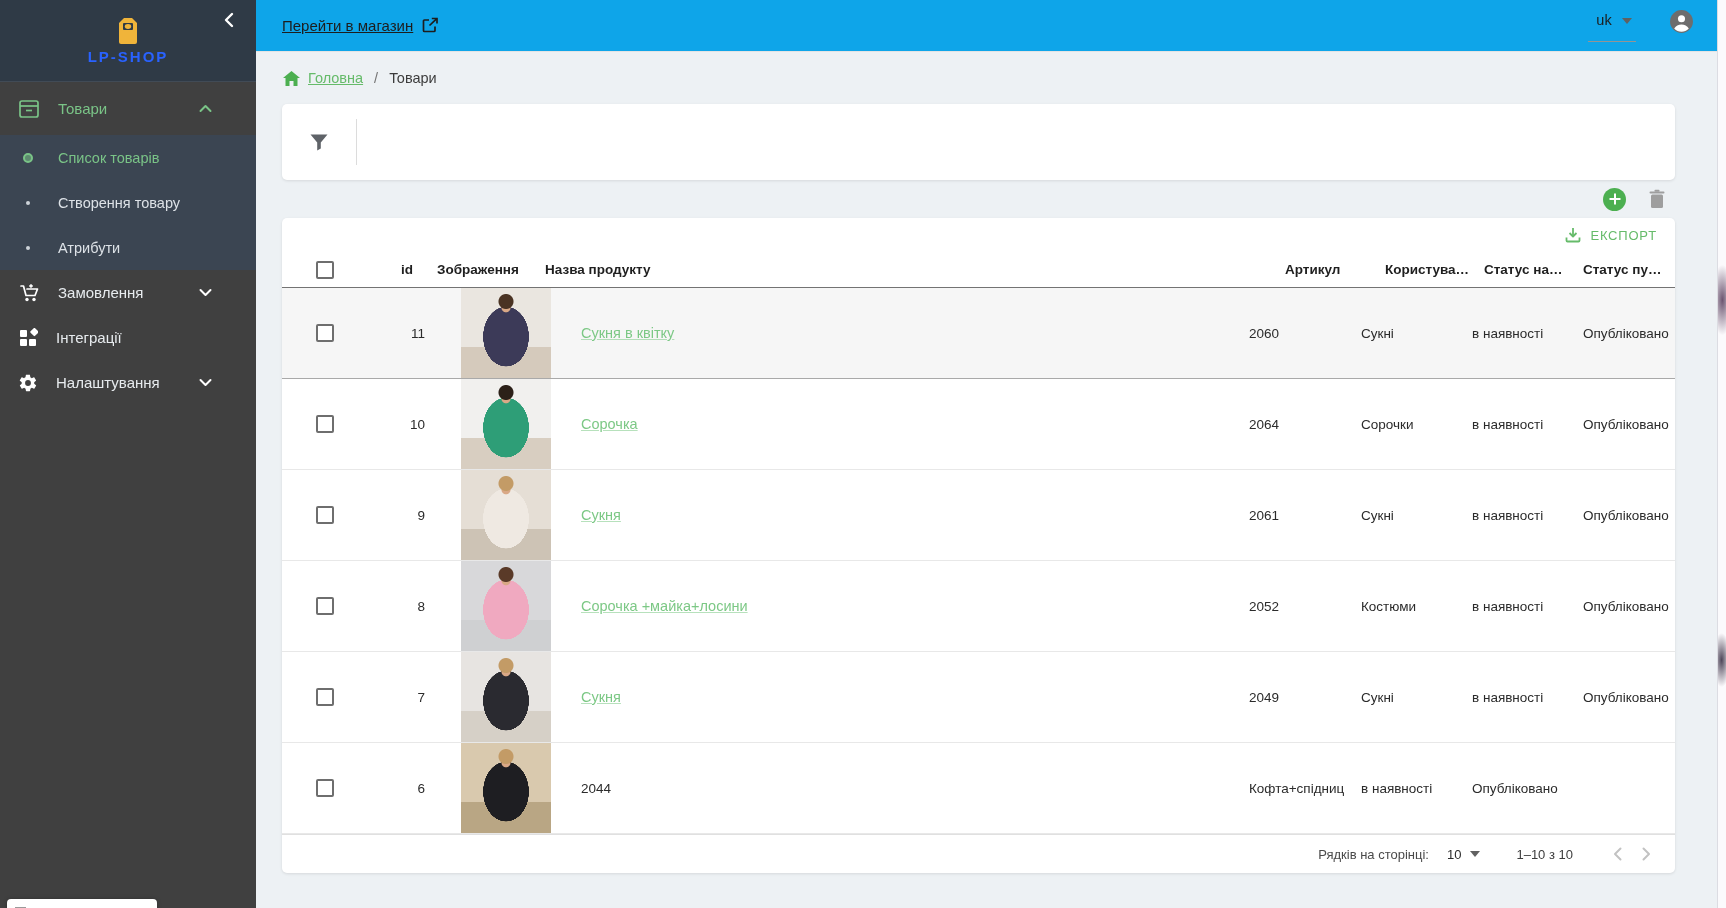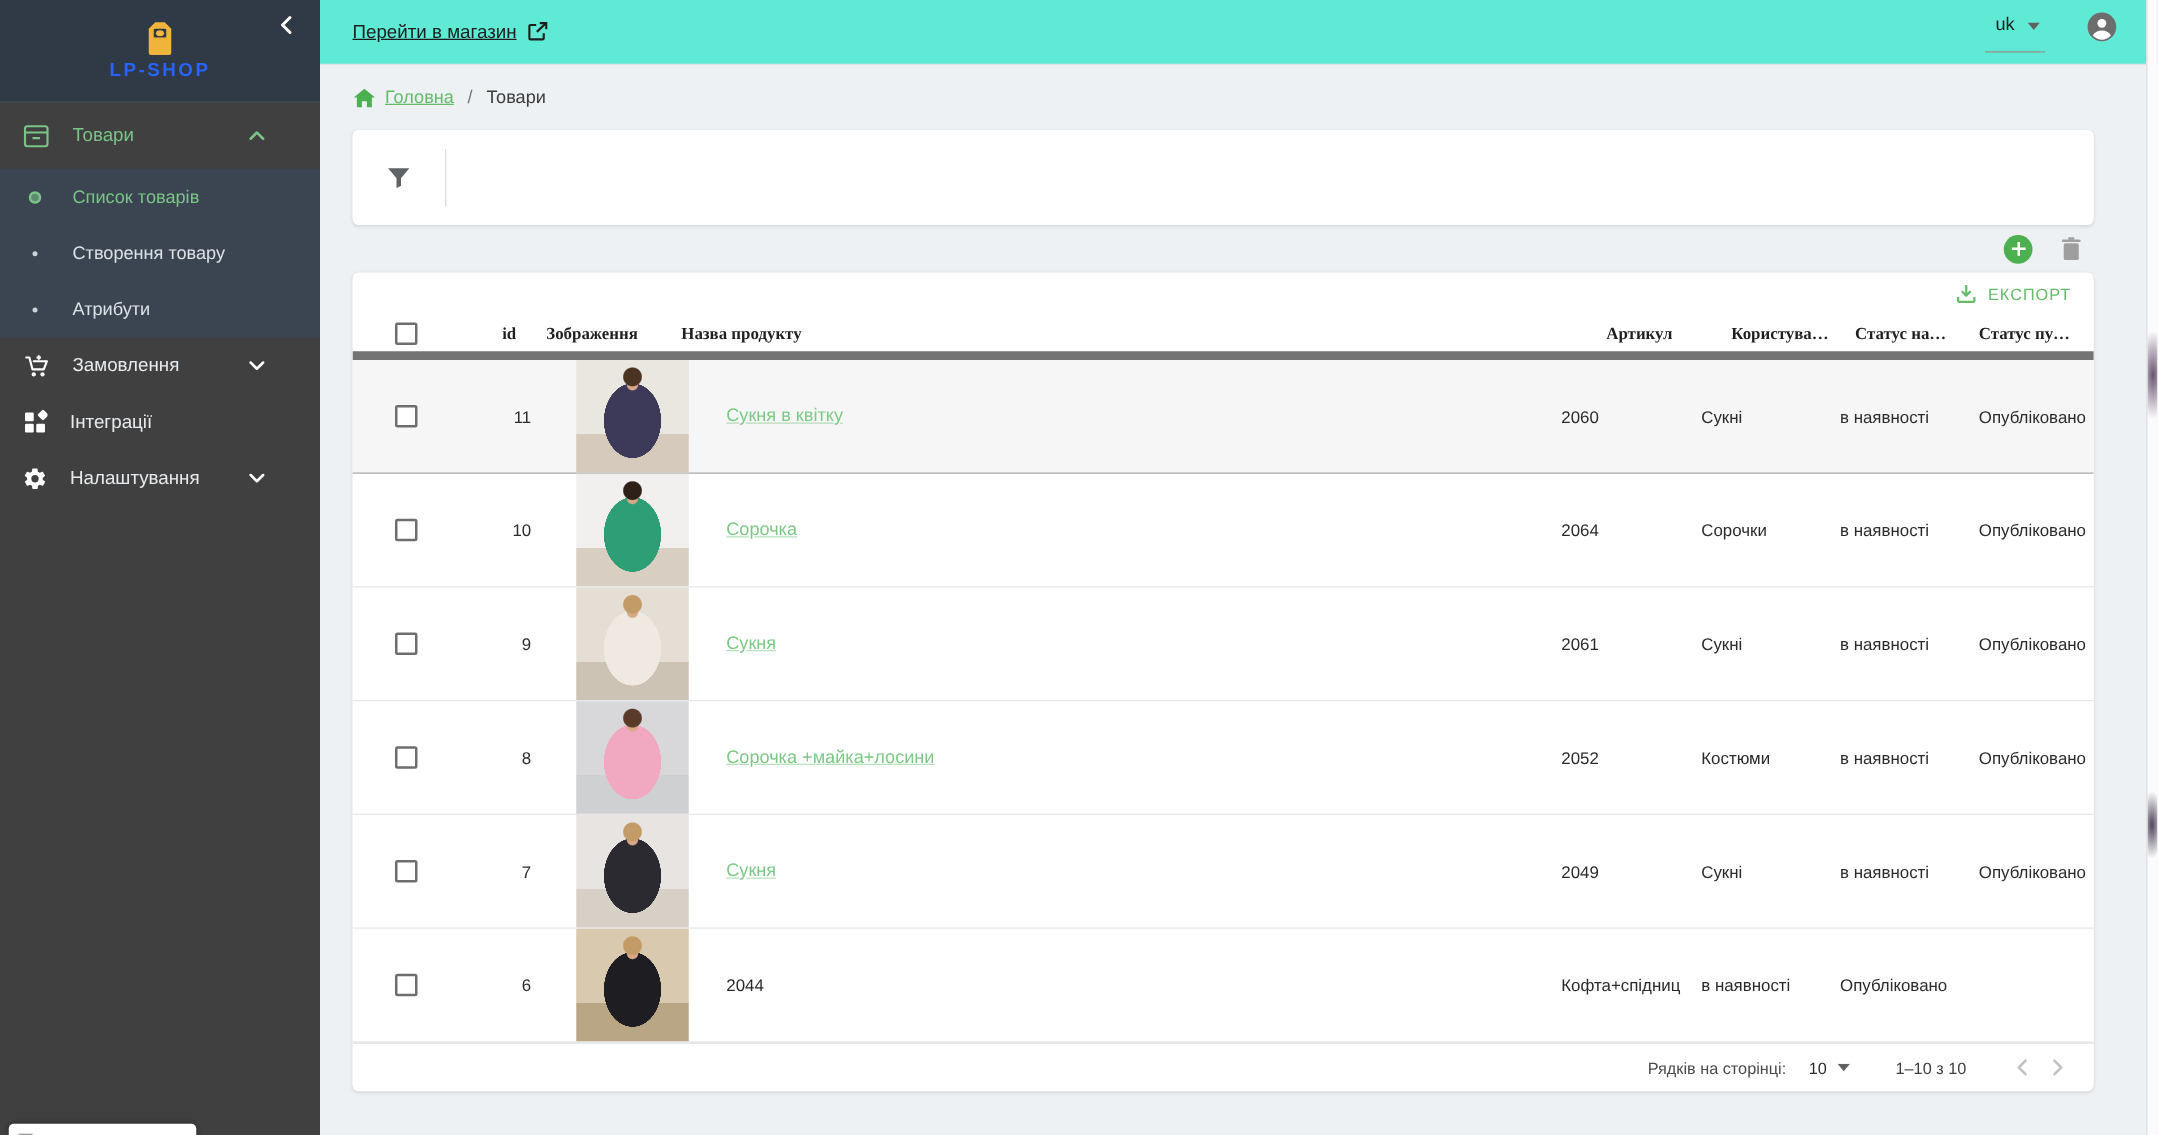--- a/index.html
+++ b/index.html
@@ -25,21 +25,21 @@
   .submenu { background:#3b4552; padding:0; }
   .subitem { height:45px; display:flex; align-items:center; padding-left:20px; cursor:pointer; color:#dde2e7; }
   .bullet-wrap { width:16px; display:flex; justify-content:center; }
   .bullet-dot { width:4px; height:4px; border-radius:50%; background:#cdd3d9; }
   .bullet-ring { width:10px; height:10px; border-radius:50%; border:2px solid var(--sidebar-green,#7ac487); background:rgba(122,196,135,.55); }
   .subitem .nav-label { margin-left:22px; font-size:14.5px; }
   .subitem.active { color:var(--sidebar-green,#7ac487); }
 
   
   .main { flex:1; position:relative; }
-  .topbar { height:52px; background:#5eead4; border-bottom:1px solid #e4e4e4; display:flex; align-items:center; padding:0 26px; position:relative; }
+  .topbar { height:52px; background:#0ea5e9; border-bottom:1px solid #e4e4e4; display:flex; align-items:center; padding:0 26px; position:relative; }
   .store-link { display:flex; align-items:center; gap:9px; color:#1d1d1d; font-size:15px; text-decoration:underline; cursor:pointer; }
   .lang-select { position:absolute; right:90px; top:8px; height:34px; min-width:48px;
     display:flex; align-items:flex-start; justify-content:center; gap:10px; padding:4px 2px 0 6px;
     border-bottom:1px solid #949494; cursor:pointer; font-size:14.5px; color:#1d1d1d; }
   .account-btn { position:absolute; right:32px; top:9px; background:none; border:none; padding:0; cursor:pointer; }
 
   .breadcrumb { height:52px; display:flex; align-items:center; padding-left:27px; gap:8px; font-size:14.5px; }
   .crumb-home-link { color:var(--accent-green,#66bb6a); text-decoration:underline; cursor:pointer; }
   .crumb-sep { color:#757575; padding:0 3px; }
   .crumb-current { color:#3c3c3c; }
@@ -53,21 +53,21 @@
   .add-btn { width:23px; height:23px; border-radius:50%; background:#4caf50; border:none; cursor:pointer;
     display:flex; align-items:center; justify-content:center; padding:0; }
   .trash-btn { background:none; border:none; padding:0; cursor:pointer; display:flex; }
 
   .table-card { margin-left:26px; width:1393px; background:#fff; border-radius:5px; box-shadow:0 1px 3px rgba(0,0,0,.10); overflow:hidden; }
   .export-row { height:34px; display:flex; align-items:center; justify-content:flex-end; padding-right:12px; }
   .export-btn { display:flex; align-items:center; gap:9px; background:none; border:none; cursor:pointer;
     color:var(--accent-green,#66bb6a); font-size:13px; letter-spacing:.8px; font-family:inherit; }
 
   .tgrid { display:grid; grid-template-columns:60px 95px 108px 1fr 100px 99px 99px 92px; align-items:center; }
-  .thead { height:36px; border-bottom:7px solid #737373; font-weight:bold; font-size:13.5px; color:#1f1f1f;font-family:Liberation Serif, serif; }
+  .thead { height:36px; border-bottom:1px solid #737373; font-weight:bold; font-size:13.5px; color:#1f1f1f; }
   .trow  { height:91px; border-bottom:1px solid #e8e8e8; font-size:13.5px; color:#2b2b2b;gap:12px; }
   .trow.highlight { background:#f6f6f6; border-bottom-color:#a9a9a9; }
   .c-check { padding-left:34px; display:flex; align-items:center; }
   .checkbox { width:18px; height:18px; border:2px solid #6e6e6e; border-radius:2px; background:#fff; display:inline-block; cursor:pointer; }
   .c-id { text-align:right; padding-right:24px; }
   .c-img { align-self:stretch; display:flex; align-items:center; }
   .pimg { width:90px; height:90px; background:#ddd; }
   .plink { color:var(--link-green,#7cc885); font-size:14.5px; text-decoration:underline;
     text-decoration-color:rgba(124,200,133,.55); cursor:pointer; }
   .c-cat, .c-stock, .c-pub, .c-sku { overflow:hidden; white-space:nowrap; }

